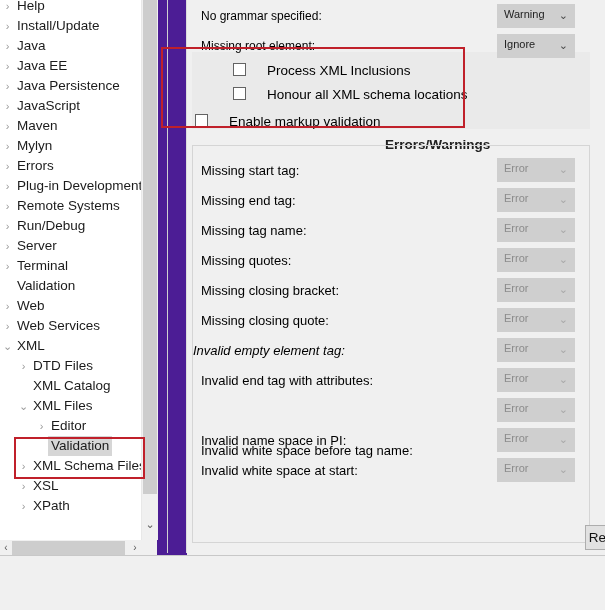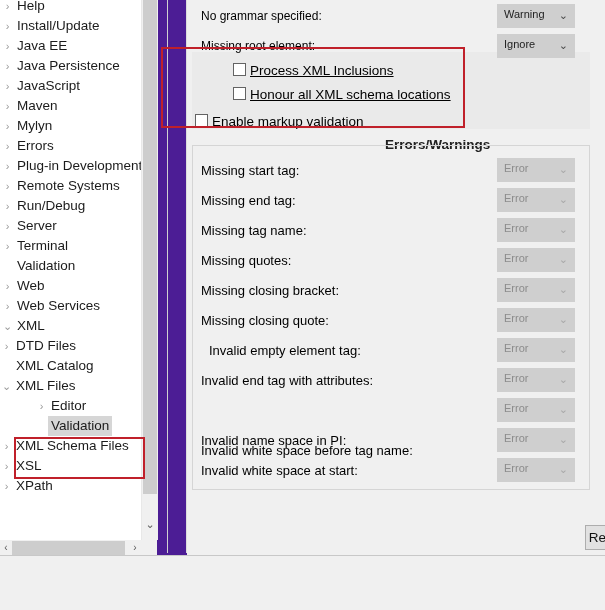--- a/index.html
+++ b/index.html
@@ -60,21 +60,21 @@
   .tree-item .twisty.empty { color: transparent; }
   .tree-item .tlabel {
     display: inline-block;
     vertical-align: middle;
     padding: 0 3px;
   }
   .tree-item.selected .tlabel {
     background: #d6d6d6;
   }
   .lvl0 { padding-left: 1px; }
-  .lvl1 { }
+  .lvl1 { padding-left: 17px; }
   .lvl2 { padding-left: 35px; }
 
   
   #tree-vscroll {
     position: absolute;
     left: 141px; top: 0;
     width: 16px;
     height: 540px;
     background: #f0f0f0;
     border-left: 1px solid #e8e8e8;
@@ -208,32 +208,31 @@
   .chkbox {
     display: inline-block;
     width: 13px; height: 13px;
     border: 1px solid #636363;
     background: #ffffff;
     vertical-align: -2px;
     box-sizing: border-box;
   }
   .chk-row .clabel {
     display: inline-block;
-    padding-left: 4px;
+    padding-left: 21px;
     vertical-align: middle;
-    text-decoration: underline;
   }
 
   
   #ew-group {
     position: absolute;
     left: 5px;
     top: 145px;
     width: 398px;
-    height: 345px;
+    height: 398px;
     border: 1px solid #d5d5d5;
     box-sizing: border-box;
   }
   #ew-title {
     position: absolute;
     left: 194px;
     top: 137px;
     background: #f0f0f0;
     padding: 0 4px;
     font-size: 13.5px;
@@ -290,20 +289,21 @@
 </style>
 </head>
 <body>
 
 <div id="dialog">
 
   <div id="tree-panel">
     <div id="tree-list">
         <div class="tree-item lvl0"><span class="twisty">›</span><span class="tlabel">Help</span></div>
         <div class="tree-item lvl0"><span class="twisty">›</span><span class="tlabel">Install/Update</span></div>
+        <div class="tree-item lvl0"><span class="twisty">›</span><span class="tlabel">Java</span></div>
         <div class="tree-item lvl0"><span class="twisty">›</span><span class="tlabel">Java EE</span></div>
         <div class="tree-item lvl0"><span class="twisty">›</span><span class="tlabel">Java Persistence</span></div>
         <div class="tree-item lvl0"><span class="twisty">›</span><span class="tlabel">JavaScript</span></div>
         <div class="tree-item lvl0"><span class="twisty">›</span><span class="tlabel">Maven</span></div>
         <div class="tree-item lvl0"><span class="twisty">›</span><span class="tlabel">Mylyn</span></div>
         <div class="tree-item lvl0"><span class="twisty">›</span><span class="tlabel">Errors</span></div>
         <div class="tree-item lvl0"><span class="twisty">›</span><span class="tlabel">Plug-in Development</span></div>
         <div class="tree-item lvl0"><span class="twisty">›</span><span class="tlabel">Remote Systems</span></div>
         <div class="tree-item lvl0"><span class="twisty">›</span><span class="tlabel">Run/Debug</span></div>
         <div class="tree-item lvl0"><span class="twisty">›</span><span class="tlabel">Server</span></div>
@@ -387,21 +387,21 @@
           <div class="rlabel disabled" style="position: absolute; left: 8px; top: 137px;">Missing closing bracket:</div>
           <div class="combo disabled" style="left: 304px; top: 132px;">
             <span class="ctext">Error</span>
             <span class="carrow">⌄</span>
           </div>
           <div class="rlabel disabled" style="position: absolute; left: 8px; top: 167px;">Missing closing quote:</div>
           <div class="combo disabled" style="left: 304px; top: 162px;">
             <span class="ctext">Error</span>
             <span class="carrow">⌄</span>
           </div>
-          <div class="rlabel disabled" style="position: absolute; left: 16px; top: 197px;">Invalid empty element tag:</div>
+          <div class="rlabel disabled" style="position: absolute; left: 0; top: 197px; font-style: italic;">Invalid empty element tag:</div>
           <div class="combo disabled" style="left: 304px; top: 192px;">
             <span class="ctext">Error</span>
             <span class="carrow">⌄</span>
           </div>
           <div class="rlabel disabled" style="position: absolute; left: 8px; top: 227px;">Invalid end tag with attributes:</div>
           <div class="combo disabled" style="left: 304px; top: 222px;">
             <span class="ctext">Error</span>
             <span class="carrow">⌄</span>
           </div>
           <div class="rlabel disabled" style="position: absolute; left: 8px; top: 257px; margin-top: 40px;">Invalid white space before tag name:</div>

